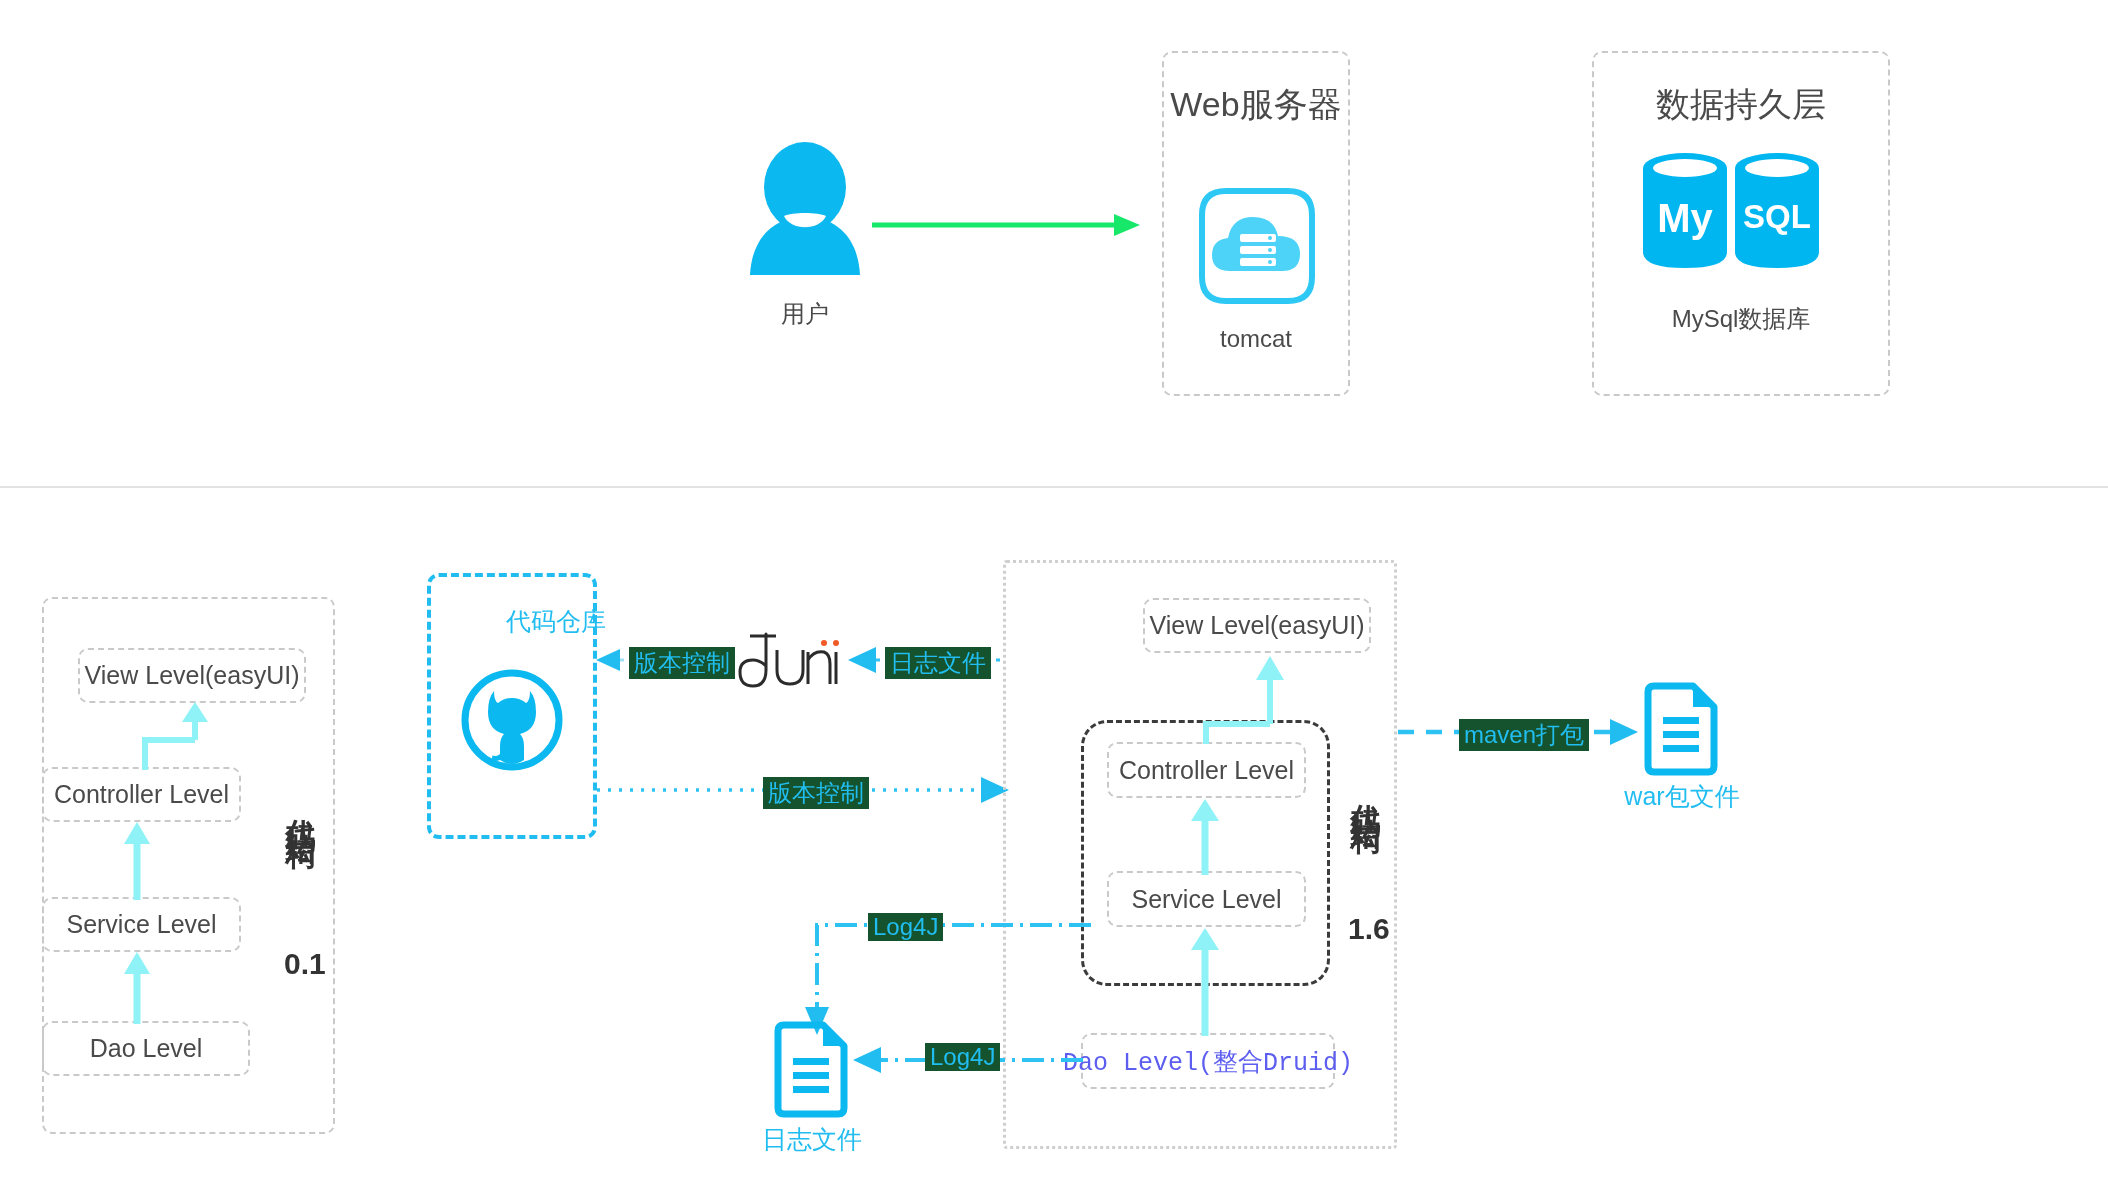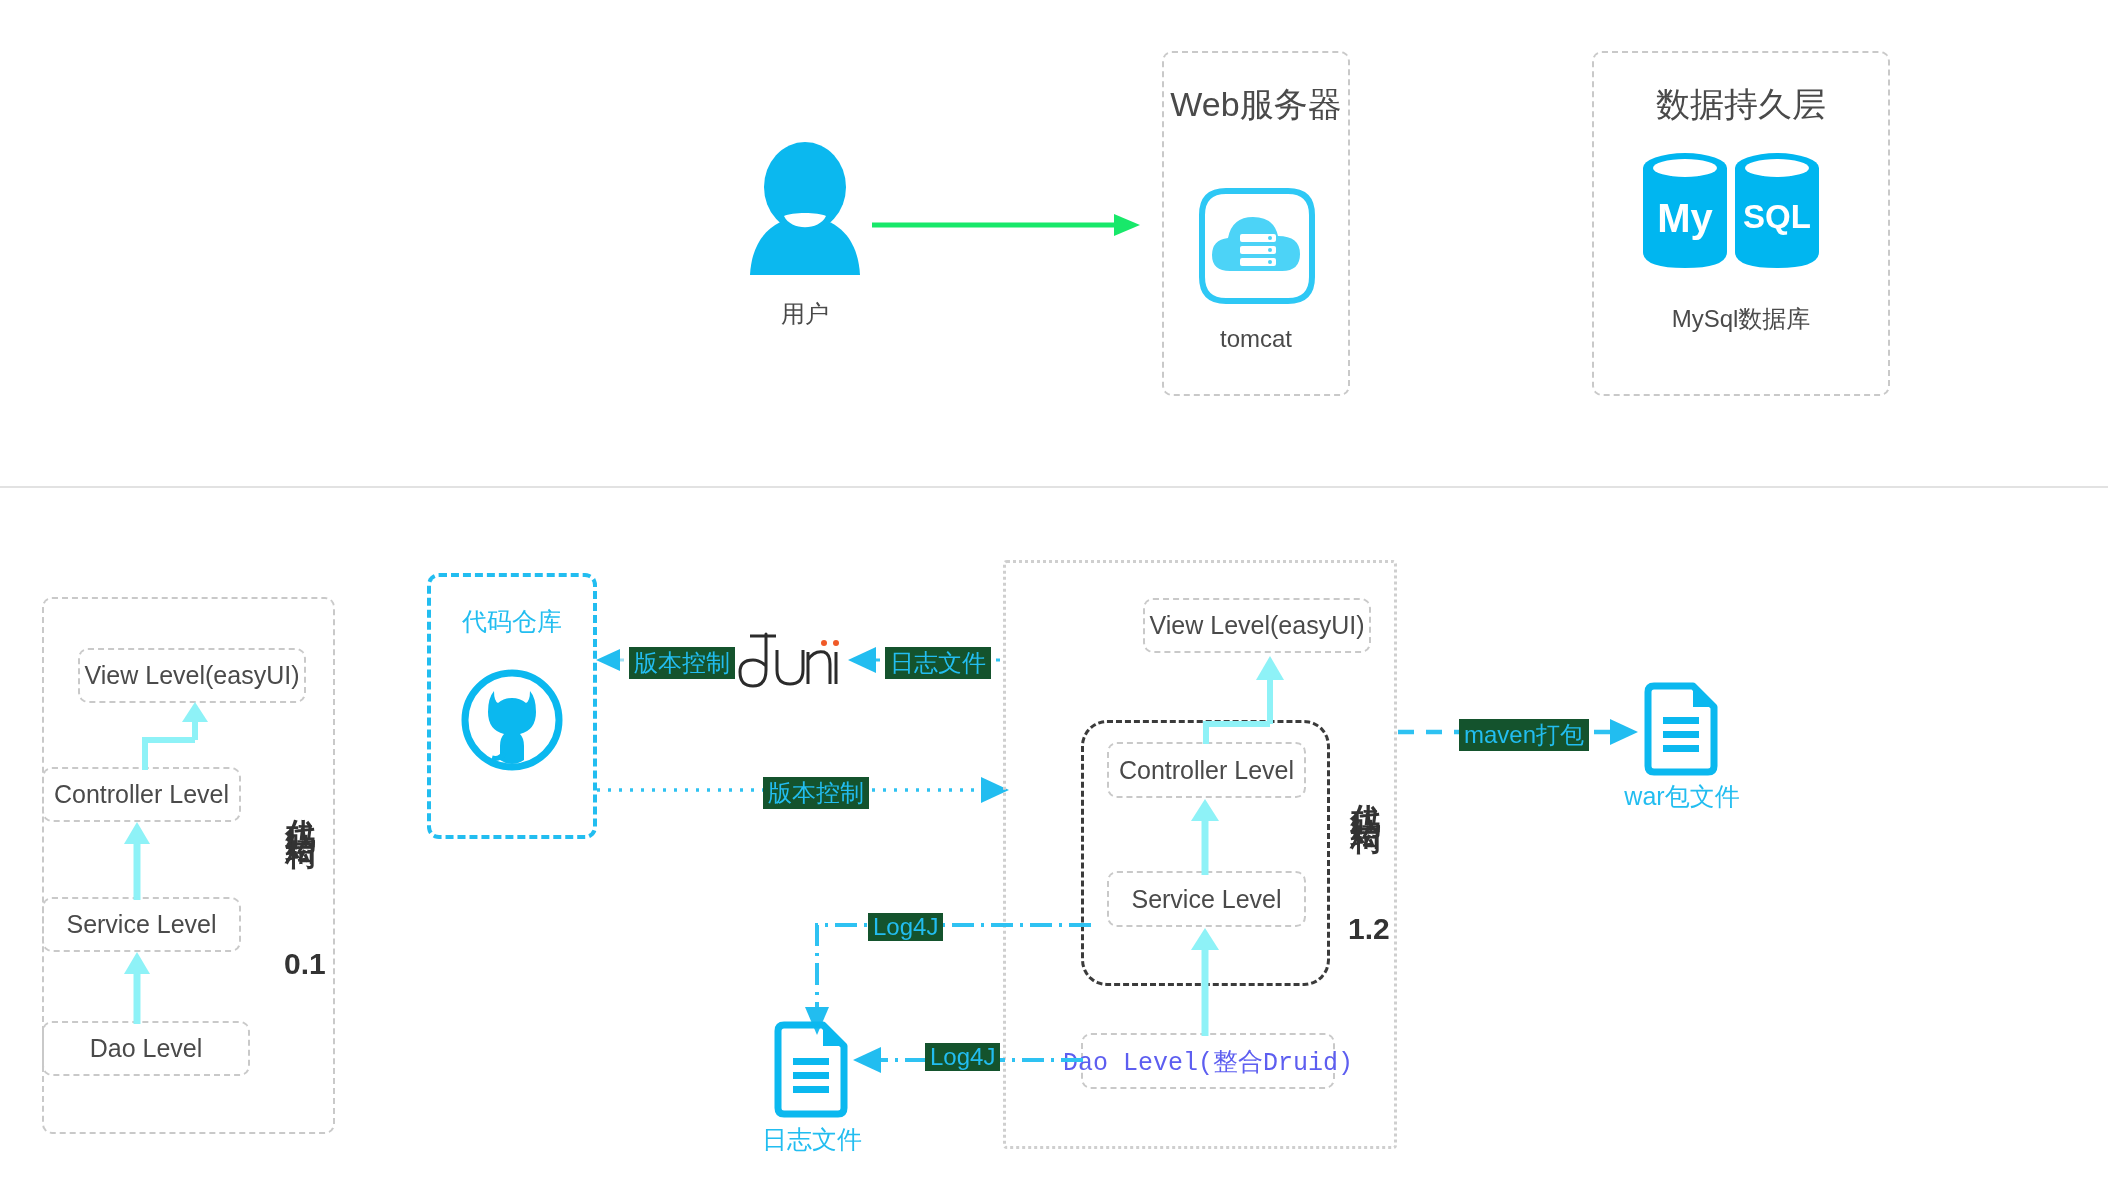--- a/index.html
+++ b/index.html
@@ -142,21 +142,21 @@
     <path d="M2 24 L15 2 L28 24 Z" fill="#8ef2f7"></path>
   </svg>
 </div>
 
 <div class="abs vstack" style="left:285px;top:795px;">
   <span>代码结构</span>
 </div>
 <div class="abs" style="left:284px;top:947px;font-size:30px;font-weight:600;color:#333;">0.1</div>
 
 <div class="abs dashed-cyan" style="left:427px;top:573px;width:170px;height:266px;"></div>
-<div class="abs cap-cyan" style="left:427px;top:605px;width:170px;">代码仓库</div>
+<div class="abs cap-cyan" style="left:427px;top:605px;width:170px;padding-left:44px;">代码仓库</div>
 <div class="abs" style="left:460px;top:668px;">
   <svg width="104" height="104" viewBox="0 0 104 104">
     <circle cx="52" cy="52" r="47" fill="none" stroke="#0bb8ef" stroke-width="7"></circle>
     <path d="M28 44 Q28 30 34 23 Q34 33 38 35 Q44 30 52 30 Q60 30 66 35 Q70 33 70 23 Q76 30 76 44
              Q76 62 60 66 Q64 70 64 78 L64 92 Q58 96 52 96 Q46 96 40 92 L40 78 Q40 70 44 66
              Q28 62 28 44 Z" fill="#0bb8ef"></path>
     <path d="M44 85 Q40 92 32 90" fill="none" stroke="#0bb8ef" stroke-width="5"></path>
   </svg>
 </div>
 
@@ -230,21 +230,21 @@
 <div class="abs" style="left:1190px;top:926px;">
   <svg width="30" height="110" viewBox="0 0 30 110">
     <line x1="15" y1="110" x2="15" y2="22" stroke="#8ef2f7" stroke-width="7"></line>
     <path d="M1 24 L15 2 L29 24 Z" fill="#8ef2f7"></path>
   </svg>
 </div>
 
 <div class="abs vstack" style="left:1350px;top:780px;">
   <span>代码结构</span>
 </div>
-<div class="abs" style="left:1348px;top:912px;font-size:30px;font-weight:600;color:#333;">1.2</div>
+<div class="abs" style="left:1348px;top:912px;font-size:30px;font-weight:600;color:#333;">1.6</div>
 
 <div class="abs" style="left:1398px;top:717px;">
   <svg width="240" height="30" viewBox="0 0 240 30">
     <line x1="0" y1="15" x2="214" y2="15" stroke="#2ec2f2" stroke-width="4.5" stroke-dasharray="16 12"></line>
     <path d="M212 2 L212 28 L240 15 Z" fill="#22bdf0"></path>
   </svg>
 </div>
 <div class="abs edge-label" style="left:1459px;top:719px;">maven打包</div>
 
 <div class="abs" style="left:1645px;top:683px;">

